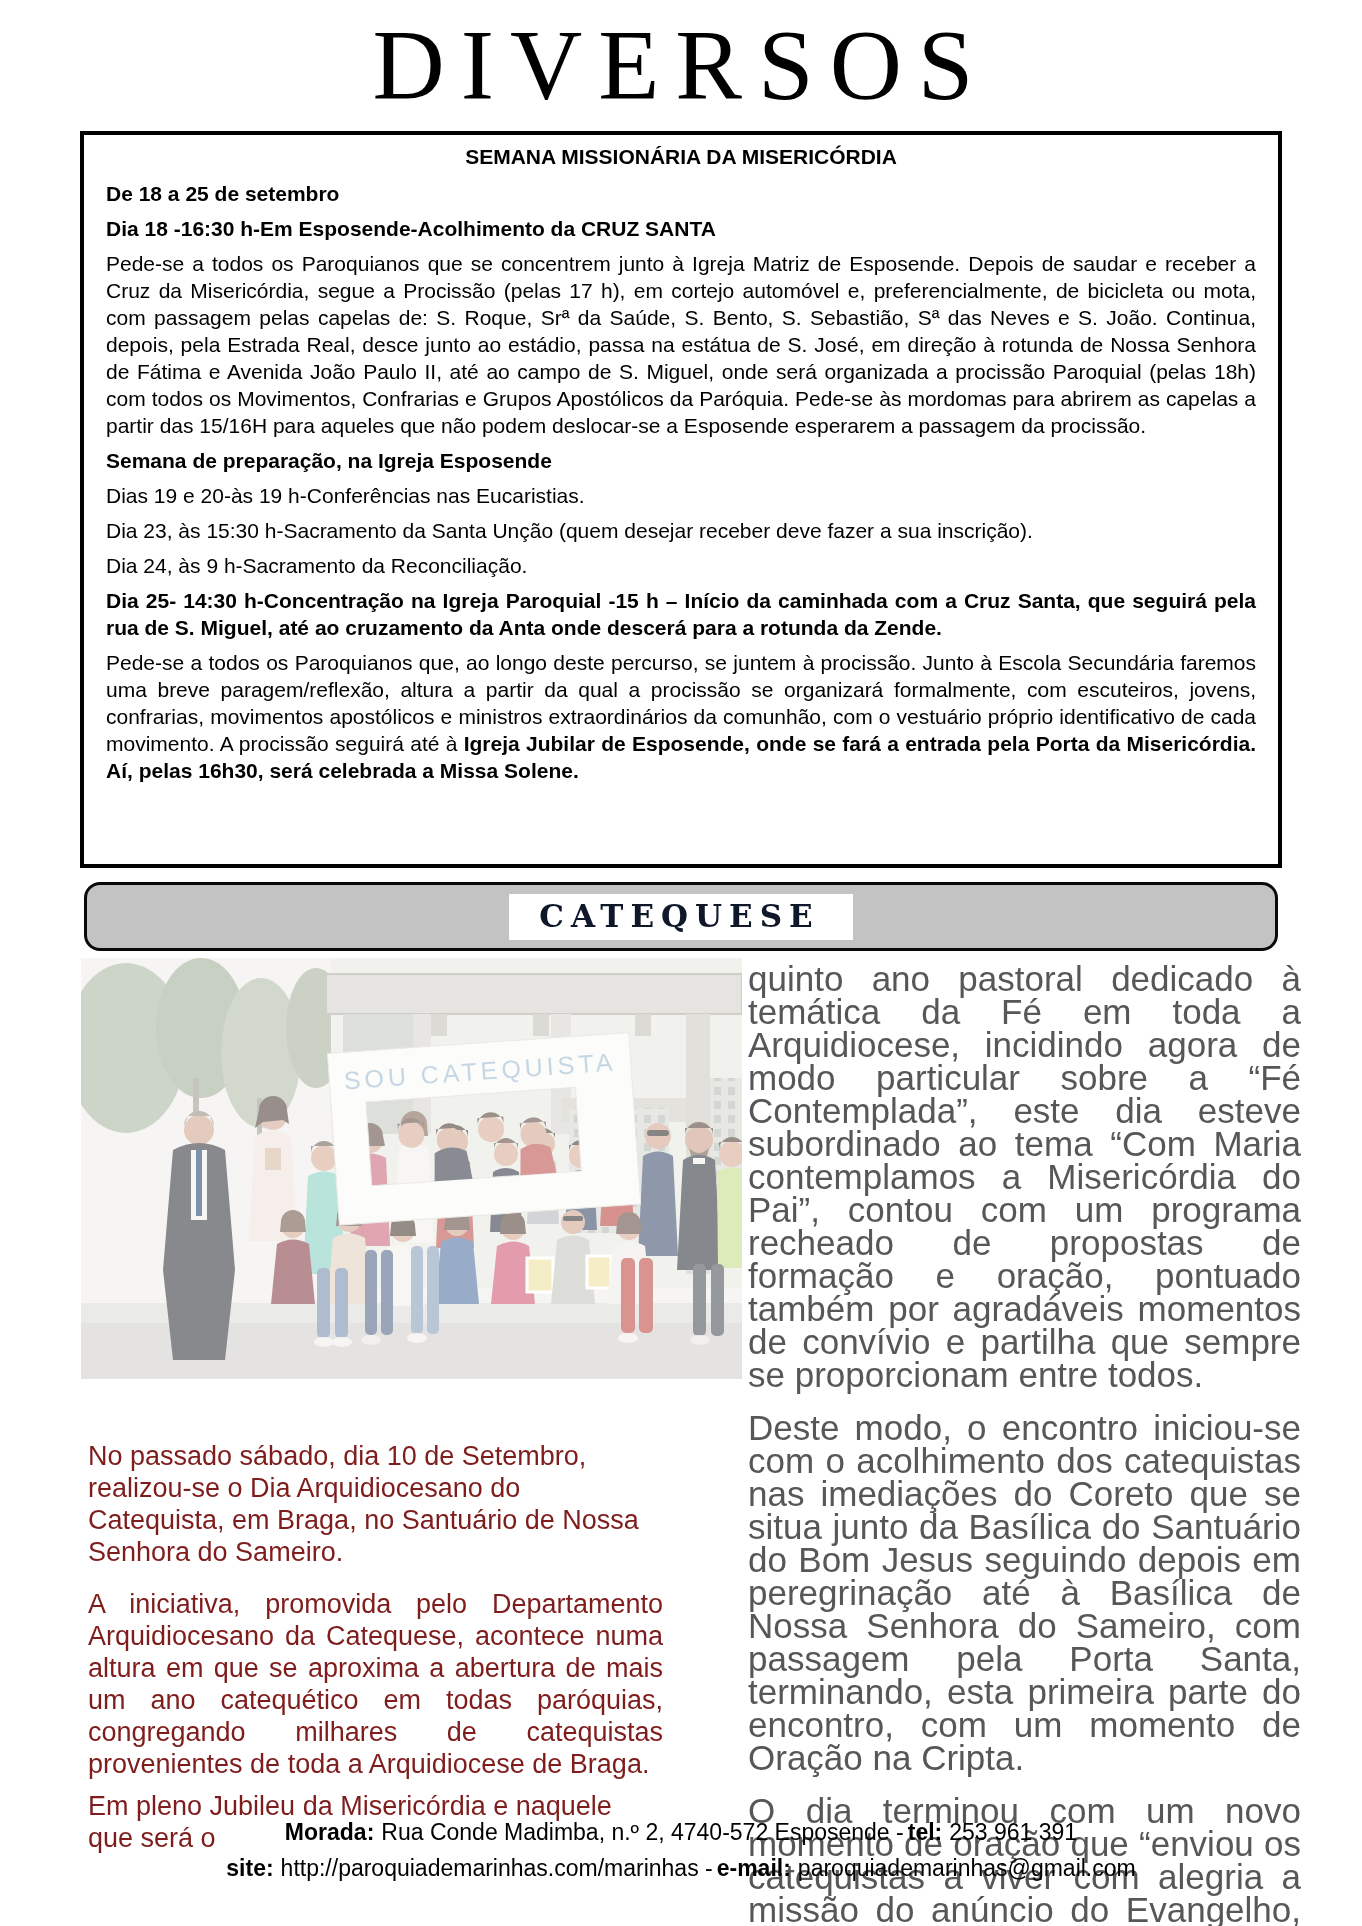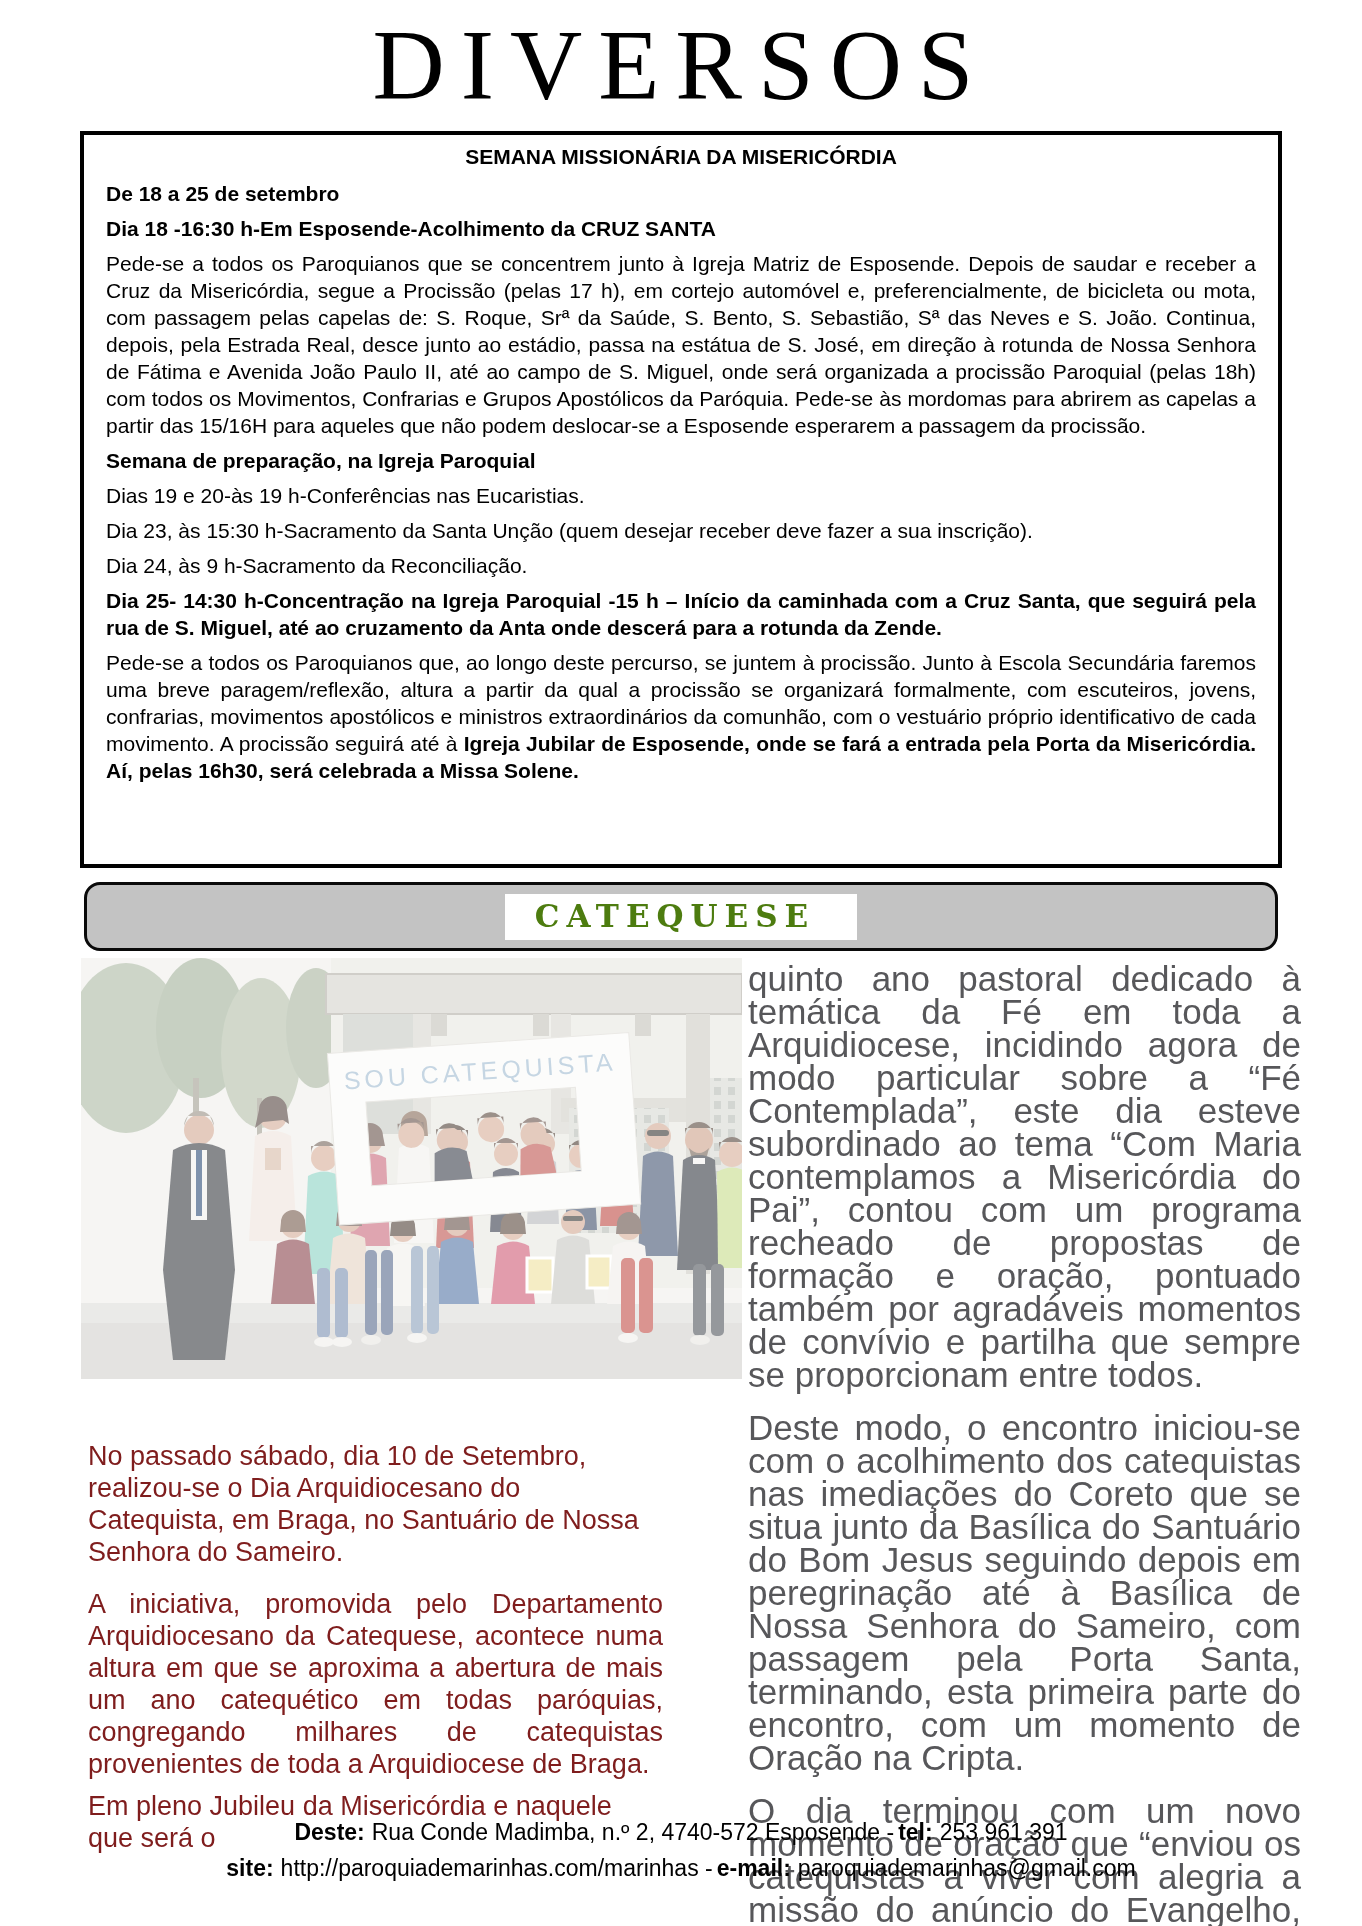--- a/index.html
+++ b/index.html
@@ -26,23 +26,23 @@
   .mw-heading{font-weight:bold;text-align:center;margin:0 0 10px 0;}
   .b{font-weight:bold;}
   .just{text-align:justify;}
   
   .section-bar{
     position:absolute;left:84px;top:882px;width:1194px;height:69px;
     box-sizing:border-box;background:#c3c3c3;border:3px solid #0a0a0a;
     border-radius:16px;display:flex;align-items:center;justify-content:center;
   }
   .section-label-box{
-    background:#ffffff;padding:4px 42px 6px 30px;
+    background:#ffffff;padding:4px 33px 6px 30px;
     font-family:"DejaVu Serif","Liberation Serif",serif;
-    font-weight:bold;font-size:31px;letter-spacing:7px;color:#4d7c0f;
+    font-weight:bold;font-size:31px;letter-spacing:7px;color:#0f172a;
   }
   
   .photo{position:absolute;left:81px;top:958px;width:661px;height:421px;}
   .right-col{
     position:absolute;left:748px;top:962px;width:553px;
     font-size:35px;line-height:33px;color:#57575a;text-align:justify;
   }
   .right-col p{margin:0 0 20px 0;}
   .left-col{
     position:absolute;left:88px;top:1440px;width:575px;
@@ -65,21 +65,21 @@
 
 <div class="page">
 
   <h1 class="page-title">DIVERSOS</h1>
 
   <section class="mission-box">
     <div class="mw-heading">SEMANA MISSIONÁRIA DA MISERICÓRDIA</div>
     <p class="b">De 18 a 25 de setembro</p>
     <p class="b">Dia 18 -16:30 h-Em Esposende-Acolhimento da CRUZ SANTA</p>
     <p class="just">Pede-se a todos os Paroquianos que se concentrem junto à Igreja Matriz de Esposende. Depois de saudar e receber a Cruz da Misericórdia, segue a Procissão (pelas 17 h), em cortejo automóvel e, preferencialmente, de bicicleta ou mota, com passagem pelas capelas de: S. Roque, Srª da Saúde, S. Bento, S. Sebastião, Sª das Neves e S. João. Continua, depois, pela Estrada Real, desce junto ao estádio, passa na estátua de S. José, em direção à rotunda de Nossa Senhora de Fátima e Avenida João Paulo II, até ao campo de S. Miguel, onde será organizada a procissão Paroquial (pelas 18h) com todos os Movimentos, Confrarias e Grupos Apostólicos da Paróquia.  Pede-se às mordomas para abrirem as capelas a partir das 15/16H para aqueles que não podem deslocar-se a Esposende esperarem a passagem da procissão.</p>
-    <p class="b">Semana de preparação, na Igreja Paroquial</p>
+    <p class="b">Semana de preparação, na Igreja Esposende</p>
     <div>
       <p>Dias 19 e 20-às 19 h-Conferências nas Eucaristias.</p>
       <p>Dia 23, às 15:30 h-Sacramento da Santa Unção (quem desejar receber deve fazer a sua inscrição).</p>
       <p>Dia 24, às 9 h-Sacramento da Reconciliação.</p>
     </div>
     <p class="b just">Dia 25- 14:30 h-Concentração na Igreja Paroquial -15 h – Início da caminhada com a Cruz Santa, que seguirá pela rua de S. Miguel, até ao cruzamento da Anta onde descerá para a rotunda da Zende.</p>
     <p class="just"><span>Pede-se a todos os Paroquianos que, ao longo deste percurso, se juntem à procissão. Junto à Escola Secundária faremos uma breve paragem/reflexão, altura a partir da qual a procissão se organizará formalmente, com escuteiros, jovens, confrarias, movimentos apostólicos e ministros extraordinários da comunhão, com o vestuário próprio identificativo de cada movimento. A procissão seguirá até à </span><span class="b">Igreja Jubilar de Esposende, onde se fará a entrada pela Porta da Misericórdia. Aí, pelas 16h30, será celebrada a Missa Solene.</span></p>
   </section>
 
   <div class="section-bar">
@@ -251,20 +251,20 @@
   </div>
 
   <div class="left-col">
     <p>No passado sábado,  dia 10 de Setembro, realizou-se o Dia Arquidiocesano do Catequista, em Braga, no Santuário de Nossa Senhora do Sameiro.</p>
     <p class="pjust">A iniciativa, promovida pelo Departamento Arquidiocesano da Catequese, acontece numa altura em que se aproxima a abertura de mais um ano catequético em todas paróquias, congregando milhares de catequistas provenientes de toda a Arquidiocese de Braga.</p>
     <p class="pcont">Em pleno Jubileu da Misericórdia e naquele que será o</p>
   </div>
 
   <footer class="page-footer">
     <div>
-      <span class="lbl">Deste:</span><span class="val">Rua Conde Madimba, n.º 2, 4740-572 Esposende -</span><span class="lbl">tel:</span><span class="val">253 961 391</span>
+      <span class="lbl">Morada:</span><span class="val">Rua Conde Madimba, n.º 2, 4740-572 Esposende -</span><span class="lbl">tel:</span><span class="val">253 961 391</span>
     </div>
     <div>
       <span class="lbl">site:</span><span class="val">http://paroquiademarinhas.com/marinhas -</span><span class="lbl">e-mail:</span><span class="val">paroquiademarinhas@gmail.com</span>
     </div>
   </footer>
 
 </div>
 
 </body></html>

